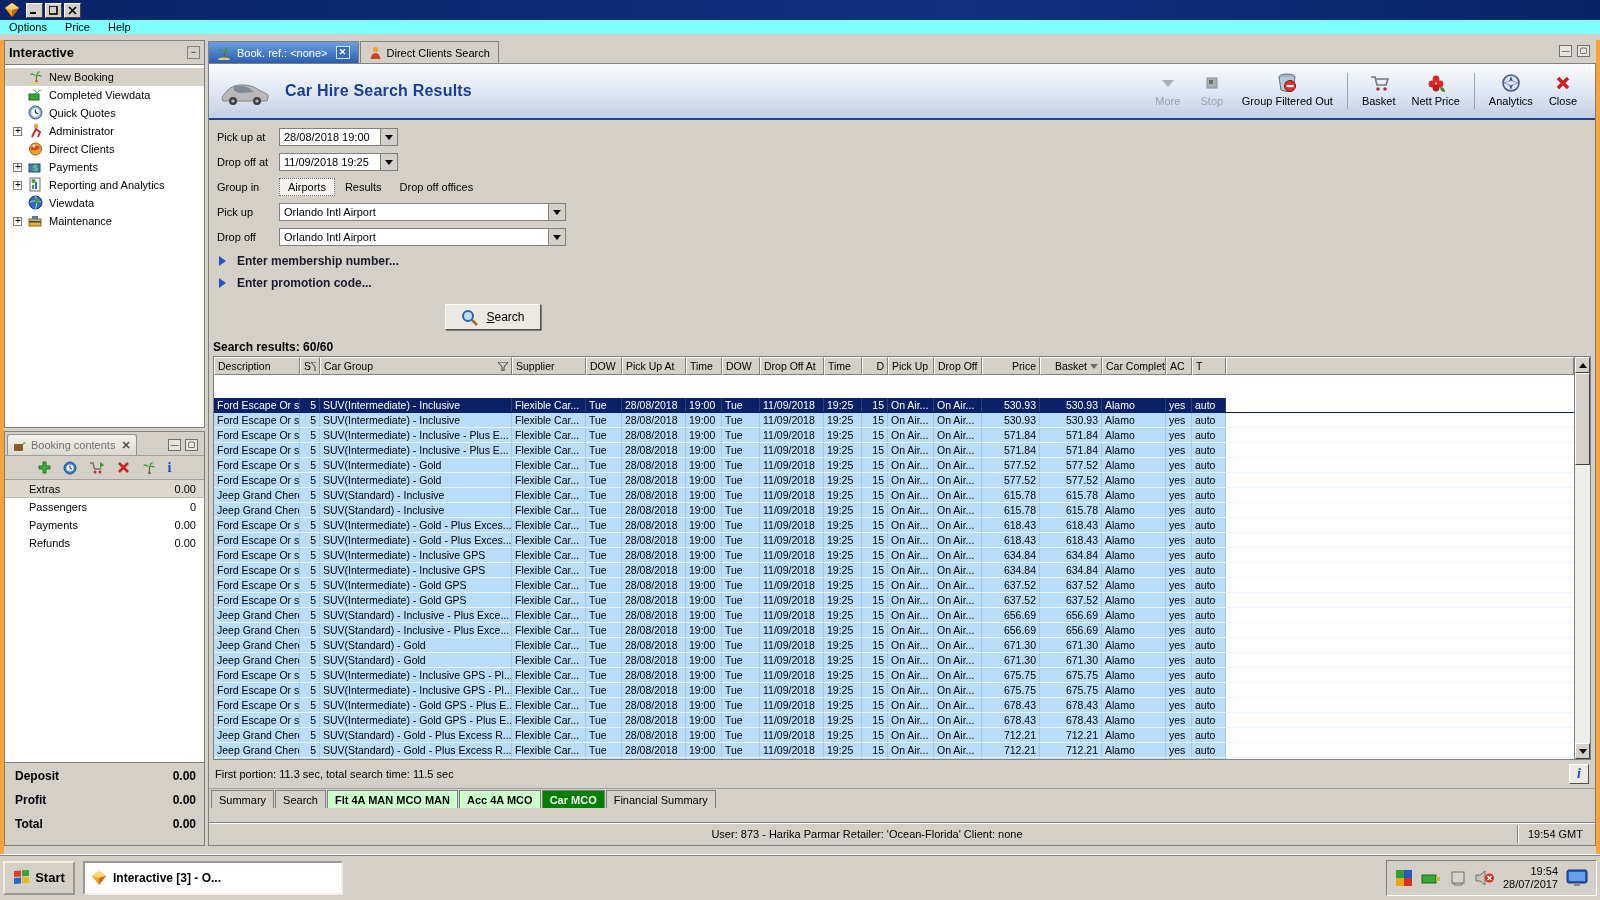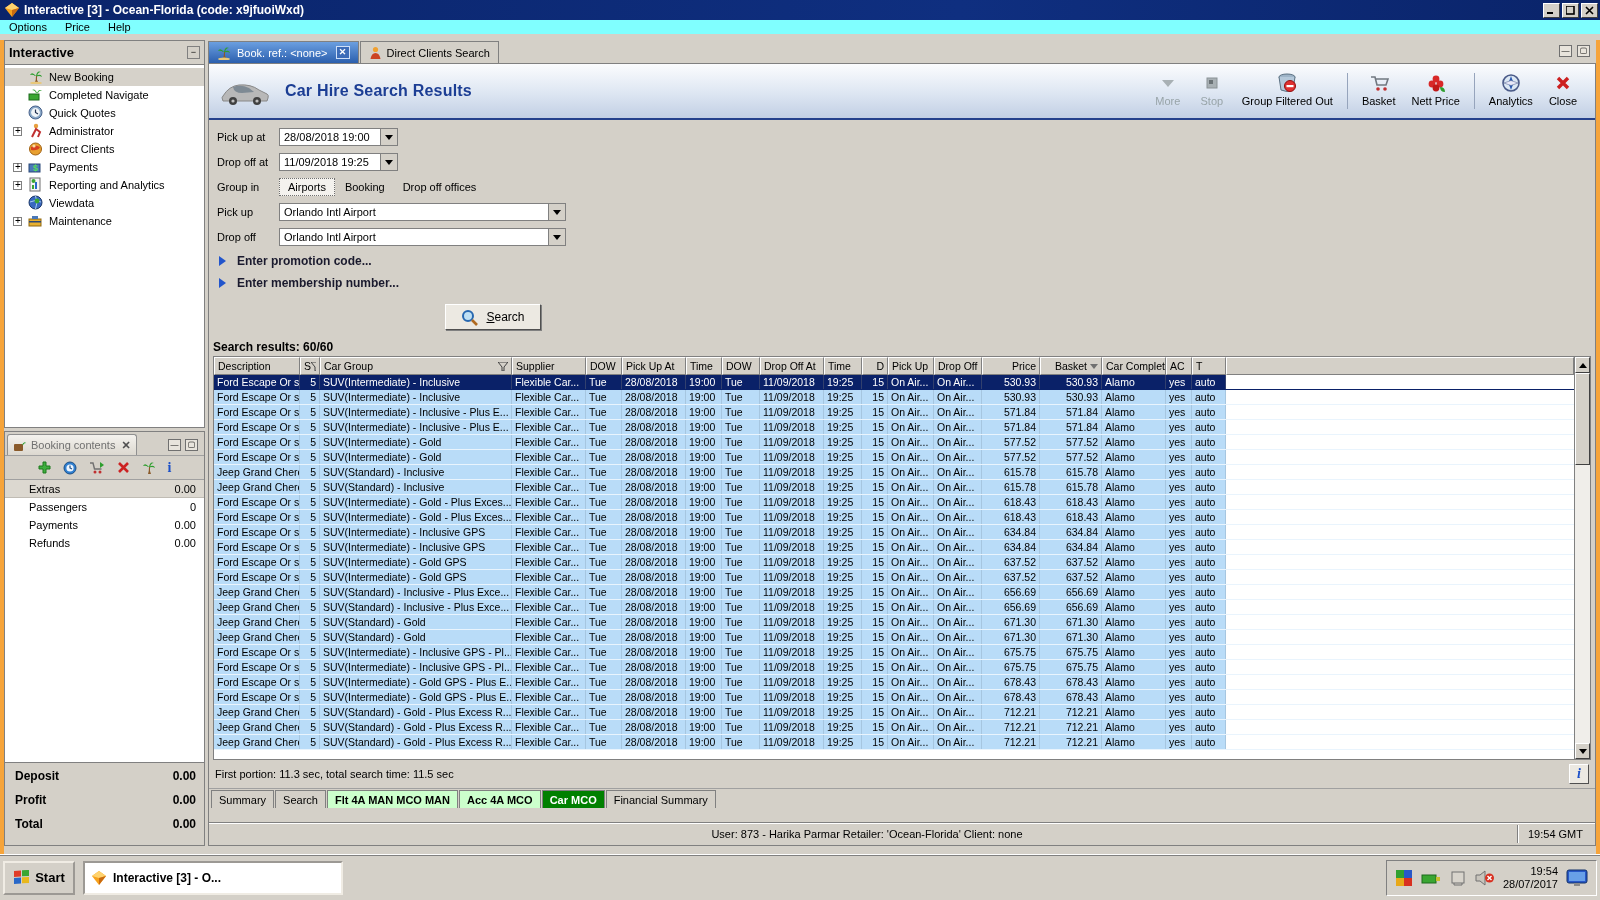--- a/index.html
+++ b/index.html
@@ -85,21 +85,21 @@
   .seg .opt.sel { background:#f4f2ee; border:1px dotted #707070; }
   .linkrow { display:flex; align-items:center; margin:8px 0 0 2px; font-weight:bold; font-size:12px; color:#1a1a2e; }
   .arrow-r { width:0; height:0; border:5px solid transparent; border-left:7px solid #2255cc; margin-right:6px; }
   .searchrow { display:flex; margin:14px 0 4px 0; }
   .btn-search { margin-left:228px; width:96px; height:26px; background:#ece9e2; border:1px solid; border-color:#fff #505050 #505050 #fff; box-shadow:1px 1px 0 #808080; display:flex; align-items:center; justify-content:center; gap:8px; font-size:12px; }
   .btn-search u { text-decoration:underline; }
 
   .results-label { font-weight:bold; font-size:12px; padding:4px 2px 2px 4px; }
 
   .tablewrap { flex:1; margin:0 4px; border:1px solid #808080; background:#fff; display:flex; overflow:hidden; }
-  .tbl { flex:1; display:flex; flex-direction:column; overflow:hidden; }
+  .tbl { flex:1; display:flex; flex-direction:column; overflow:hidden;gap:23px; }
   .thead { display:flex; height:18px; flex:none; }
   .th { background:#d4d0c8; border:1px solid; border-color:#fff #808080 #808080 #fff; font-size:10.5px; padding:1px 3px; display:flex; align-items:center; overflow:hidden; white-space:nowrap; flex:none; }
   .th.right { justify-content:flex-end; }
   .tbody { flex:1; overflow:hidden; background:#fff; }
   .tr { display:flex; height:15px; background:#b9dcf8; border-bottom:1px solid #e9f4fd; }
   .tr .td { font-size:10.5px; padding:0 3px; border-right:1px solid #a6c6e0; white-space:nowrap; overflow:hidden; display:flex; align-items:center; flex:none; }
   .tr .td.right { justify-content:flex-end; }
   .tr.sel { background:#0a2168; border-bottom-color:#0a2168; }
   .tr.sel .td { color:#fff; border-right-color:#32406e; }
   .funnel { margin-left:auto; }
@@ -140,21 +140,20 @@
 <div class="app">
 
   <div class="titlebar">
     <span class="t-icon">
       <svg width="16" height="16">
           <polygon points="8,1 15,6 8,15 1,6" fill="#f7a21c"></polygon>
           <polygon points="8,1 15,6 8,8 1,6" fill="#ffd36e"></polygon>
           <polygon points="8,8 15,6 8,15" fill="#c96a10"></polygon>
         </svg>
     </span>
-    <span class="t-text">Interactive [3] - Ocean-Florida (code: x9jfuoiWxd)</span>
     <span class="winbtn">
         <svg width="9" height="9">
           <rect x="0" y="6" width="6" height="2" fill="#000"></rect>
         </svg>
       </span>
     <span class="winbtn">
         <svg width="9" height="9">
           <rect x="0" y="0" width="8" height="8" fill="none" stroke="#000" stroke-width="1.6"></rect>
         </svg>
       </span>
@@ -192,21 +191,21 @@
               <span>New Booking</span>
             </div>
             <div class="tree-item">
               <span class="expand none"></span>
               <span class="tico">
                 <svg width="15" height="15">
                   <rect x="1" y="7" width="10" height="6" fill="#3aa632" stroke="#1d6a1d"></rect>
                   <path d="M9 6 q-2 -5 -5 -3 q3 0 4 3 M9 6 q2 -5 5 -2 q-3 -1 -4 2" fill="#2e9e2e"></path>
                 </svg>
               </span>
-              <span>Completed Navigate</span>
+              <span>Completed Viewdata</span>
             </div>
             <div class="tree-item">
               <span class="expand none"></span>
               <span class="tico">
                 <svg width="15" height="15">
                   <circle cx="7.5" cy="7.5" r="6.5" fill="#8aa8c8" stroke="#45608a"></circle>
                   <circle cx="7.5" cy="7.5" r="4.4" fill="#f0f4f8"></circle>
                   <path d="M7.5 4.5 V7.5 L10 9" stroke="#203050" stroke-width="1.2" fill="none"></path>
                 </svg>
               </span>
@@ -490,45 +489,45 @@
             <span class="flabel">Drop off at</span>
             <span class="combo small">
               <span class="cval">11/09/2018 19:25</span>
               <span class="cbtn"></span>
             </span>
           </div>
           <div class="frow">
             <span class="flabel">Group in</span>
             <span class="seg">
               <span class="opt sel">Airports</span>
-              <span class="opt">Booking</span>
+              <span class="opt">Results</span>
               <span class="opt">Drop off offices</span>
             </span>
           </div>
           <div class="frow">
             <span class="flabel">Pick up</span>
             <span class="combo wide">
               <span class="cval">Orlando Intl Airport</span>
               <span class="cbtn"></span>
             </span>
           </div>
           <div class="frow">
             <span class="flabel">Drop off</span>
             <span class="combo wide">
               <span class="cval">Orlando Intl Airport</span>
               <span class="cbtn"></span>
             </span>
           </div>
           <div class="linkrow">
             <span class="arrow-r"></span>
-            <span>Enter promotion code...</span>
+            <span>Enter membership number...</span>
           </div>
           <div class="linkrow">
             <span class="arrow-r"></span>
-            <span>Enter membership number...</span>
+            <span>Enter promotion code...</span>
           </div>
           <div class="searchrow">
             <span class="btn-search">
               <svg width="17" height="17">
                   <circle cx="7" cy="7" r="5" fill="#bfe0f4" stroke="#2868b0" stroke-width="2"></circle>
                   <path d="M11 11 L16 16" stroke="#b06a20" stroke-width="2.6"></path>
                 </svg>
               <span><u>S</u><span>earch</span></span>
             </span>
           </div>

